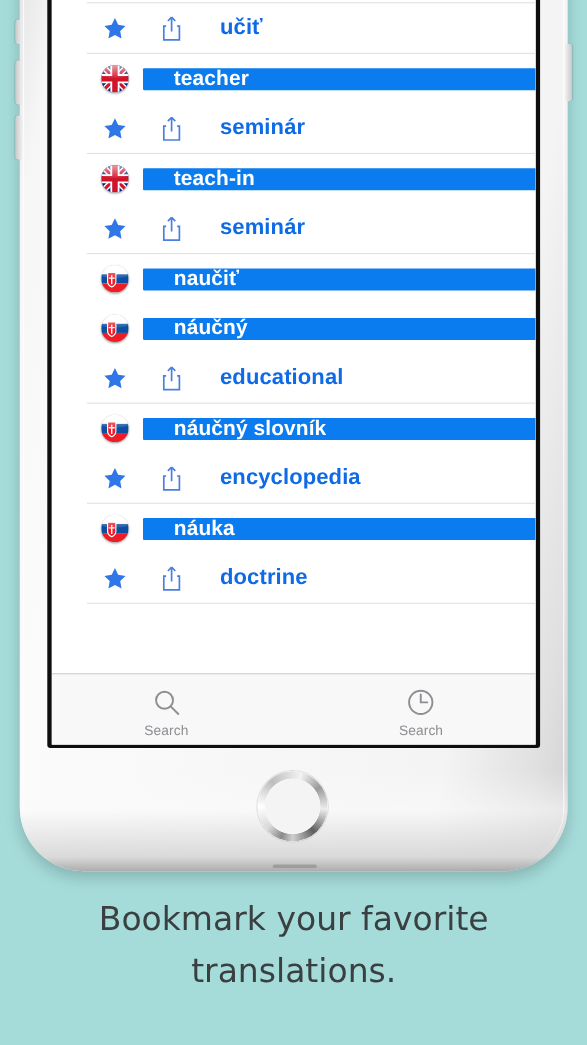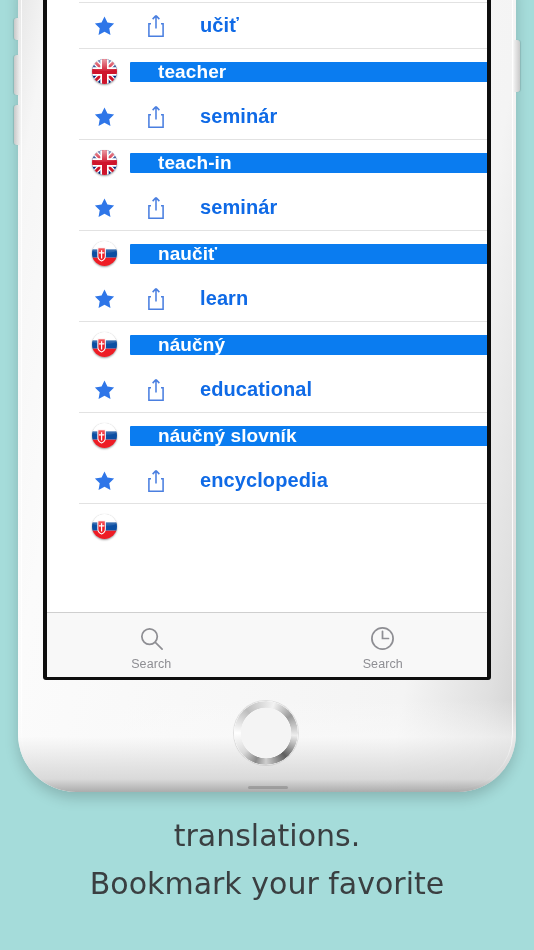--- a/index.html
+++ b/index.html
@@ -341,34 +341,20 @@
               <path d="M14 16h18v20c0 8-9 12-9 12s-9-4-9-12z" fill="#ee1c25" stroke="#ffffff" stroke-width="2.5"></path>
               <path d="M21.5 22h3v5h5v3h-5v12h-3V30h-5v-3h5z" fill="#ffffff"></path>
             </svg>
           </span>
         </span>
         <span class="headword-bar">
           <span class="headword-text">naučiť</span>
         </span>
       </div>
 
-      <div class="row entry">
-        <span class="lead-icon">
-          <svg class="star-icon" viewBox="0 0 24 24" fill="currentColor">
-              <path d="M12 1.6l3.2 6.7 7.3 1-5.3 5.2 1.3 7.3L12 18.3 5.5 21.8l1.3-7.3L1.5 9.3l7.3-1z"></path>
-            </svg>
-        </span>
-        <span class="lead-icon">
-          <svg class="share-icon" viewBox="0 0 22 26" fill="none" stroke="currentColor" stroke-width="1.7">
-              <path d="M5.5 10.5H3.2v13.8h15.6V10.5h-2.3"></path>
-              <path d="M11 1.6v14.2M11 1.6L7.3 5.4M11 1.6l3.7 3.8"></path>
-            </svg>
-        </span>
-        <span class="entry-text">learn</span>
-      </div>
       <div class="row headword">
         <span class="lead-icon">
           <span class="flag">
             <svg viewBox="0 0 60 60" preserveAspectRatio="none">
               <rect width="60" height="20" fill="#ffffff"></rect>
               <rect y="20" width="60" height="20" fill="#0b4ea2"></rect>
               <rect y="40" width="60" height="20" fill="#ee1c25"></rect>
               <path d="M14 16h18v20c0 8-9 12-9 12s-9-4-9-12z" fill="#ee1c25" stroke="#ffffff" stroke-width="2.5"></path>
               <path d="M21.5 22h3v5h5v3h-5v12h-3V30h-5v-3h5z" fill="#ffffff"></path>
             </svg>
@@ -429,22 +415,39 @@
           <span class="flag">
             <svg viewBox="0 0 60 60" preserveAspectRatio="none">
               <rect width="60" height="20" fill="#ffffff"></rect>
               <rect y="20" width="60" height="20" fill="#0b4ea2"></rect>
               <rect y="40" width="60" height="20" fill="#ee1c25"></rect>
               <path d="M14 16h18v20c0 8-9 12-9 12s-9-4-9-12z" fill="#ee1c25" stroke="#ffffff" stroke-width="2.5"></path>
               <path d="M21.5 22h3v5h5v3h-5v12h-3V30h-5v-3h5z" fill="#ffffff"></path>
             </svg>
           </span>
         </span>
-      </div>
-
+        <span class="headword-bar">
+          <span class="headword-text">náuka</span>
+        </span>
+      </div>
+
+      <div class="row entry">
+        <span class="lead-icon">
+          <svg class="star-icon" viewBox="0 0 24 24" fill="currentColor">
+              <path d="M12 1.6l3.2 6.7 7.3 1-5.3 5.2 1.3 7.3L12 18.3 5.5 21.8l1.3-7.3L1.5 9.3l7.3-1z"></path>
+            </svg>
+        </span>
+        <span class="lead-icon">
+          <svg class="share-icon" viewBox="0 0 22 26" fill="none" stroke="currentColor" stroke-width="1.7">
+              <path d="M5.5 10.5H3.2v13.8h15.6V10.5h-2.3"></path>
+              <path d="M11 1.6v14.2M11 1.6L7.3 5.4M11 1.6l3.7 3.8"></path>
+            </svg>
+        </span>
+        <span class="entry-text">doctrine</span>
+      </div>
 
     </div>
 
     <div id="tab-bar">
 
       <div class="tab">
         <span class="tab-icon">
           <svg width="27" height="27" viewBox="0 0 28 28" fill="none" stroke="#8e8e93" stroke-width="1.8">
             <circle cx="12" cy="12" r="8"></circle>
             <path d="M18 18l7 7" stroke-linecap="round"></path>
@@ -462,17 +465,17 @@
         </span>
         <span class="tab-label">Search</span>
       </div>
 
 
 
     </div>
   </div>
 
   <div id="caption">
+    <div>Bookmark your favorite</div>
     <div>translations.</div>
-    <div>Bookmark your favorite</div>
   </div>
 
 </div>
 
 </body></html>

